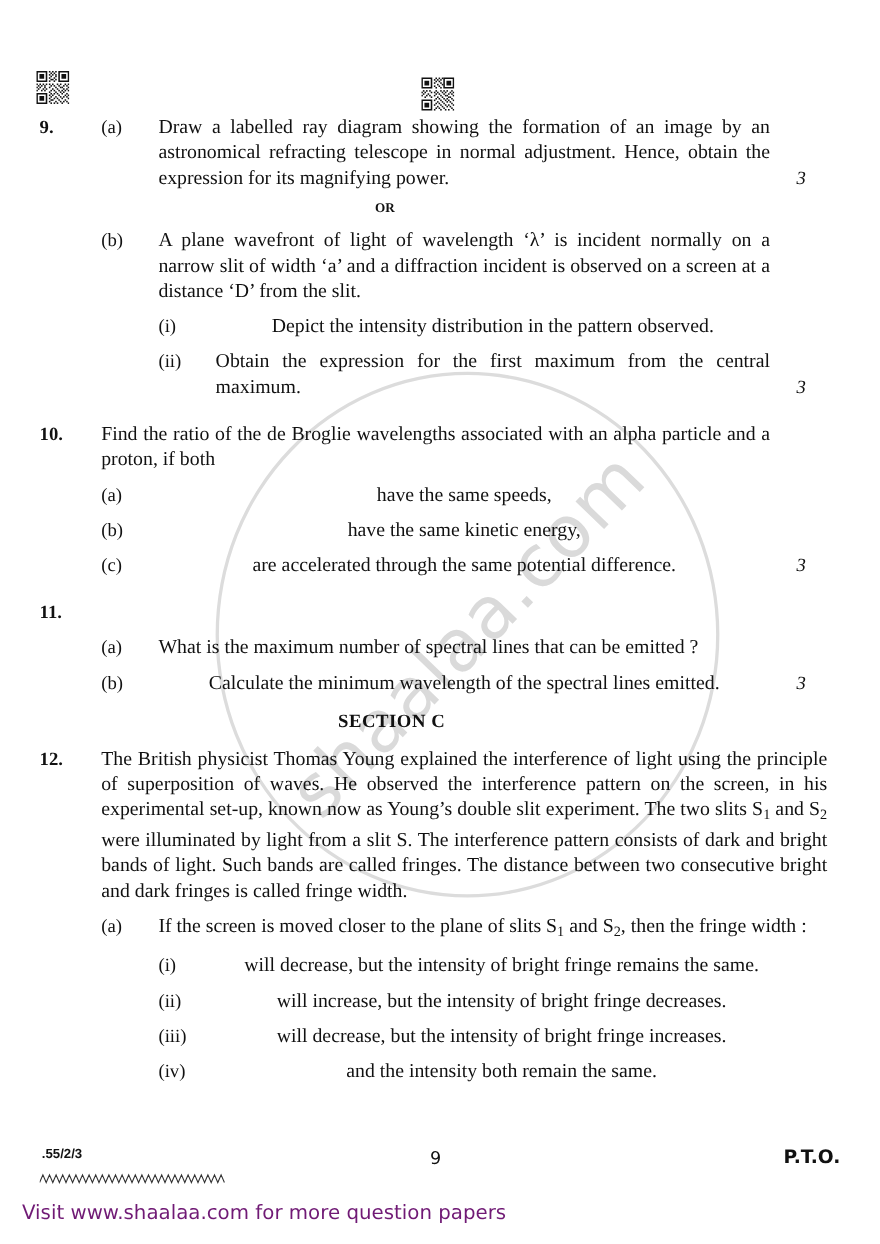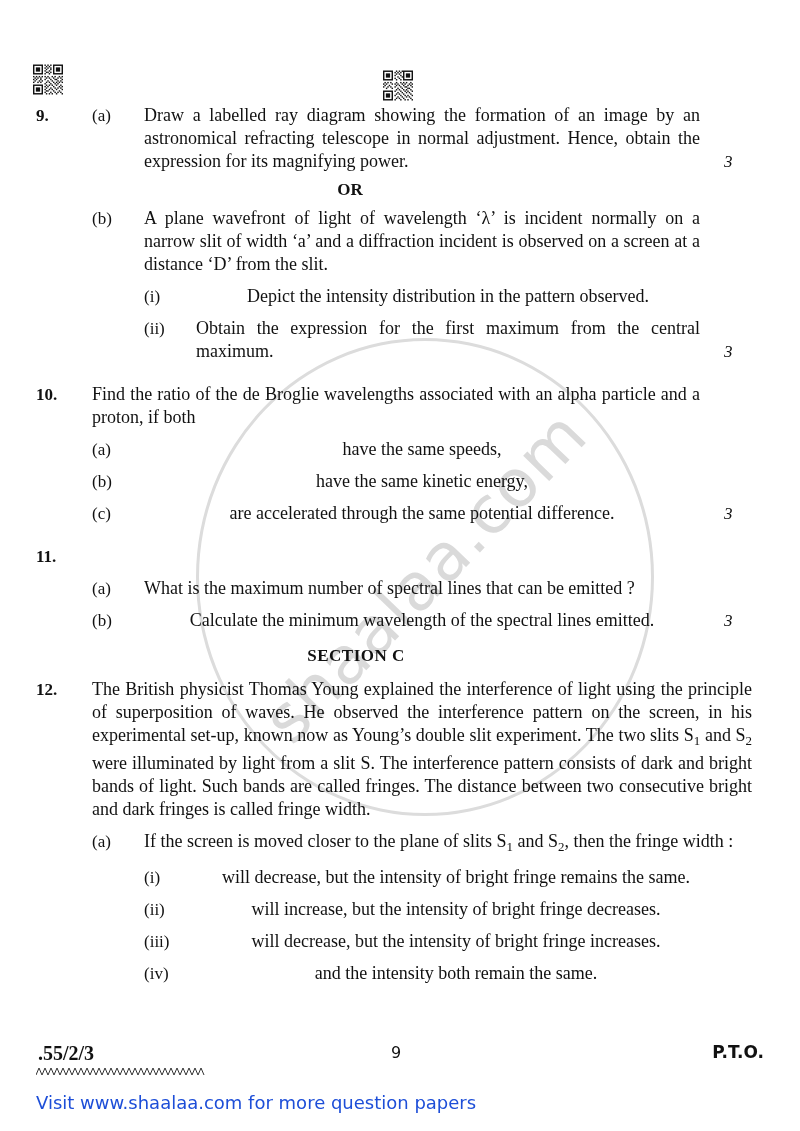--- a/index.html
+++ b/index.html
@@ -91,21 +91,21 @@
     width: 46px;
     text-align: left;
     font-style: italic;
     font-size: 17px;
     line-height: 23px;
   }
 
   .or-line {
     text-align: center;
     font-weight: bold;
-    font-size: 17px;
+    font-size: 12px;
     line-height: 23px;
     margin: 5px 0 6px 0;
     padding-right: 100px;
   }
   .section-head {
     text-align: center;
     font-weight: bold;
     font-size: 17px;
     letter-spacing: 0.5px;
     margin: 14px 0 12px 0;
@@ -119,22 +119,22 @@
 
   
   #footer {
     position: absolute;
     left: 0; right: 0;
     top: 1042px;
     height: 40px;
   }
   #footer .code {
     position: absolute; left: 38px; top: 0;
-    font-family: Liberation Serif, serif;
-    font-size: 20px;
+    font-family: Liberation Sans, sans-serif;
+    font-size: 12px;
     font-weight: bold;
   }
   #footer .squiggle {
     position: absolute; left: 36px; top: 24px;
     width: 170px; height: 12px;
   }
   #footer .pageno {
     position: absolute; left: 0; right: 0; top: 1px;
     text-align: center;
     font-family: "DejaVu Sans", sans-serif;
@@ -146,22 +146,21 @@
     font-family: "DejaVu Sans", sans-serif;
     font-size: 17px;
     font-weight: bold;
     text-align: center;
   }
   #visit {
     position: absolute;
     left: 20px; top: 1092px;
     font-family: "DejaVu Sans", sans-serif;
     font-size: 18px;
-    color: #1d4ed8;
-    margin-left: 16px;
+    color: #701a75;
   }
 
   #content {
     position: absolute;
     left: 30px; top: 104px;
     width: 740px;
   }
 </style>
 </head>
 <body>

